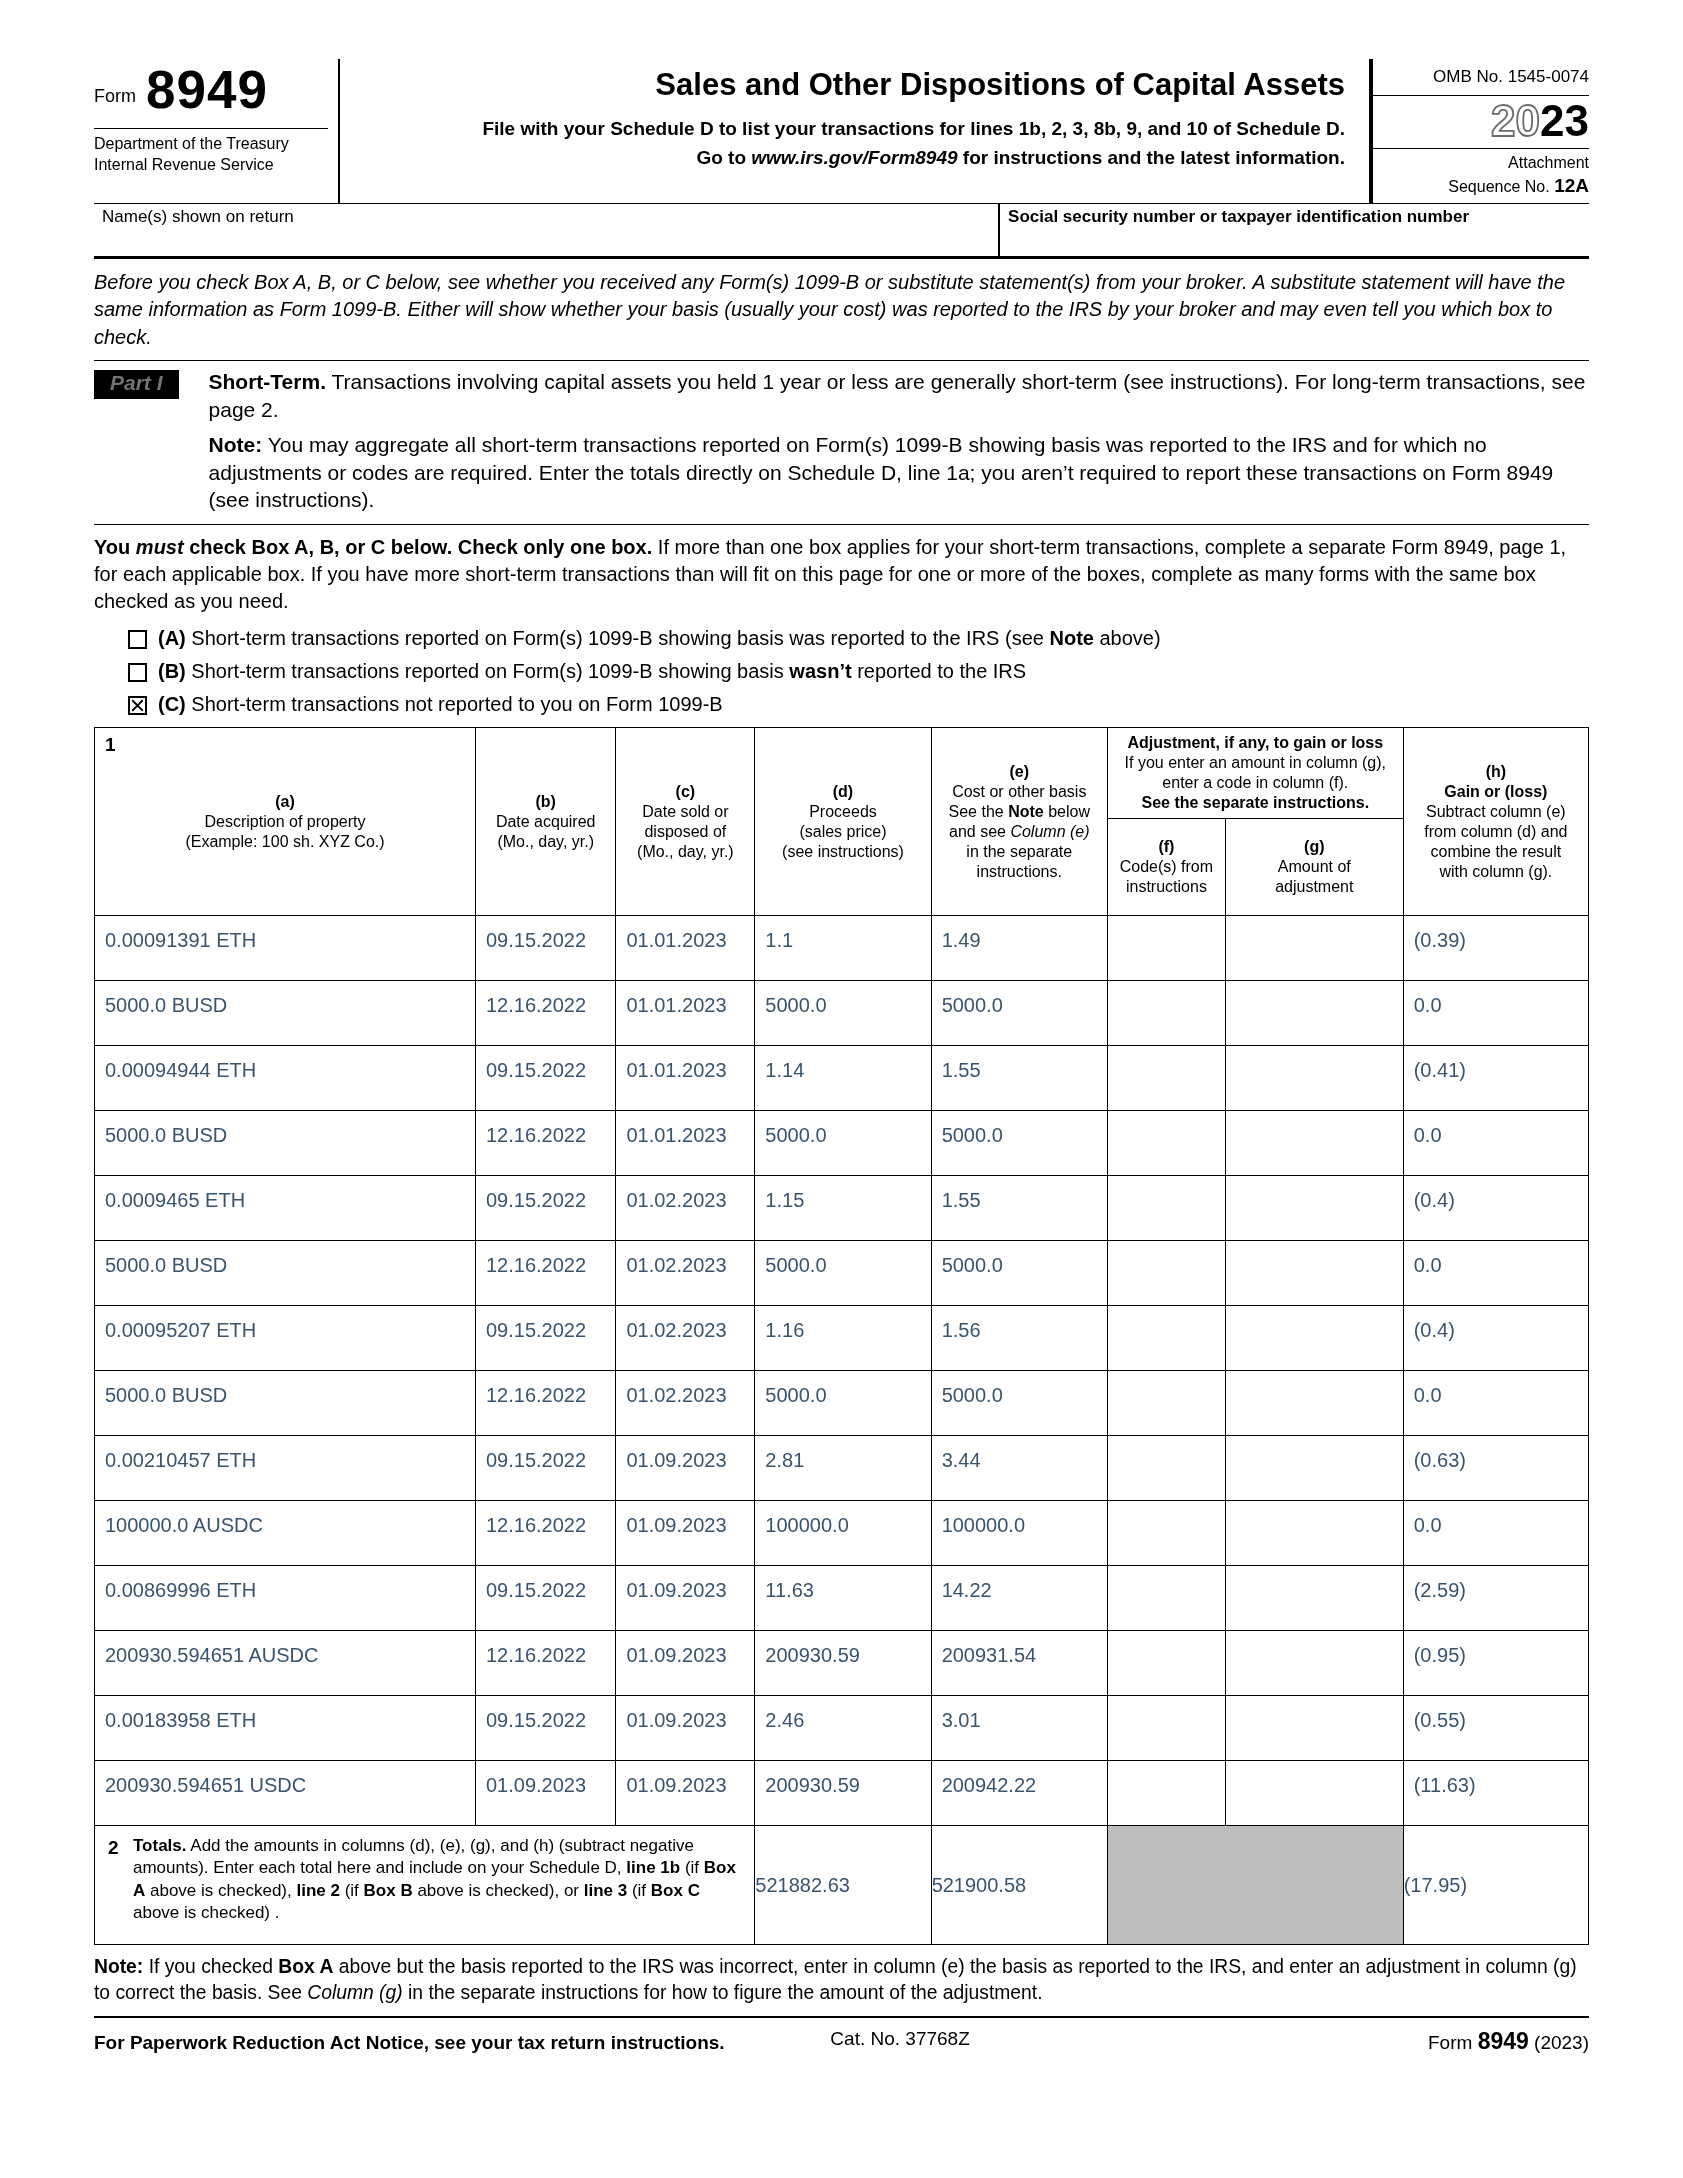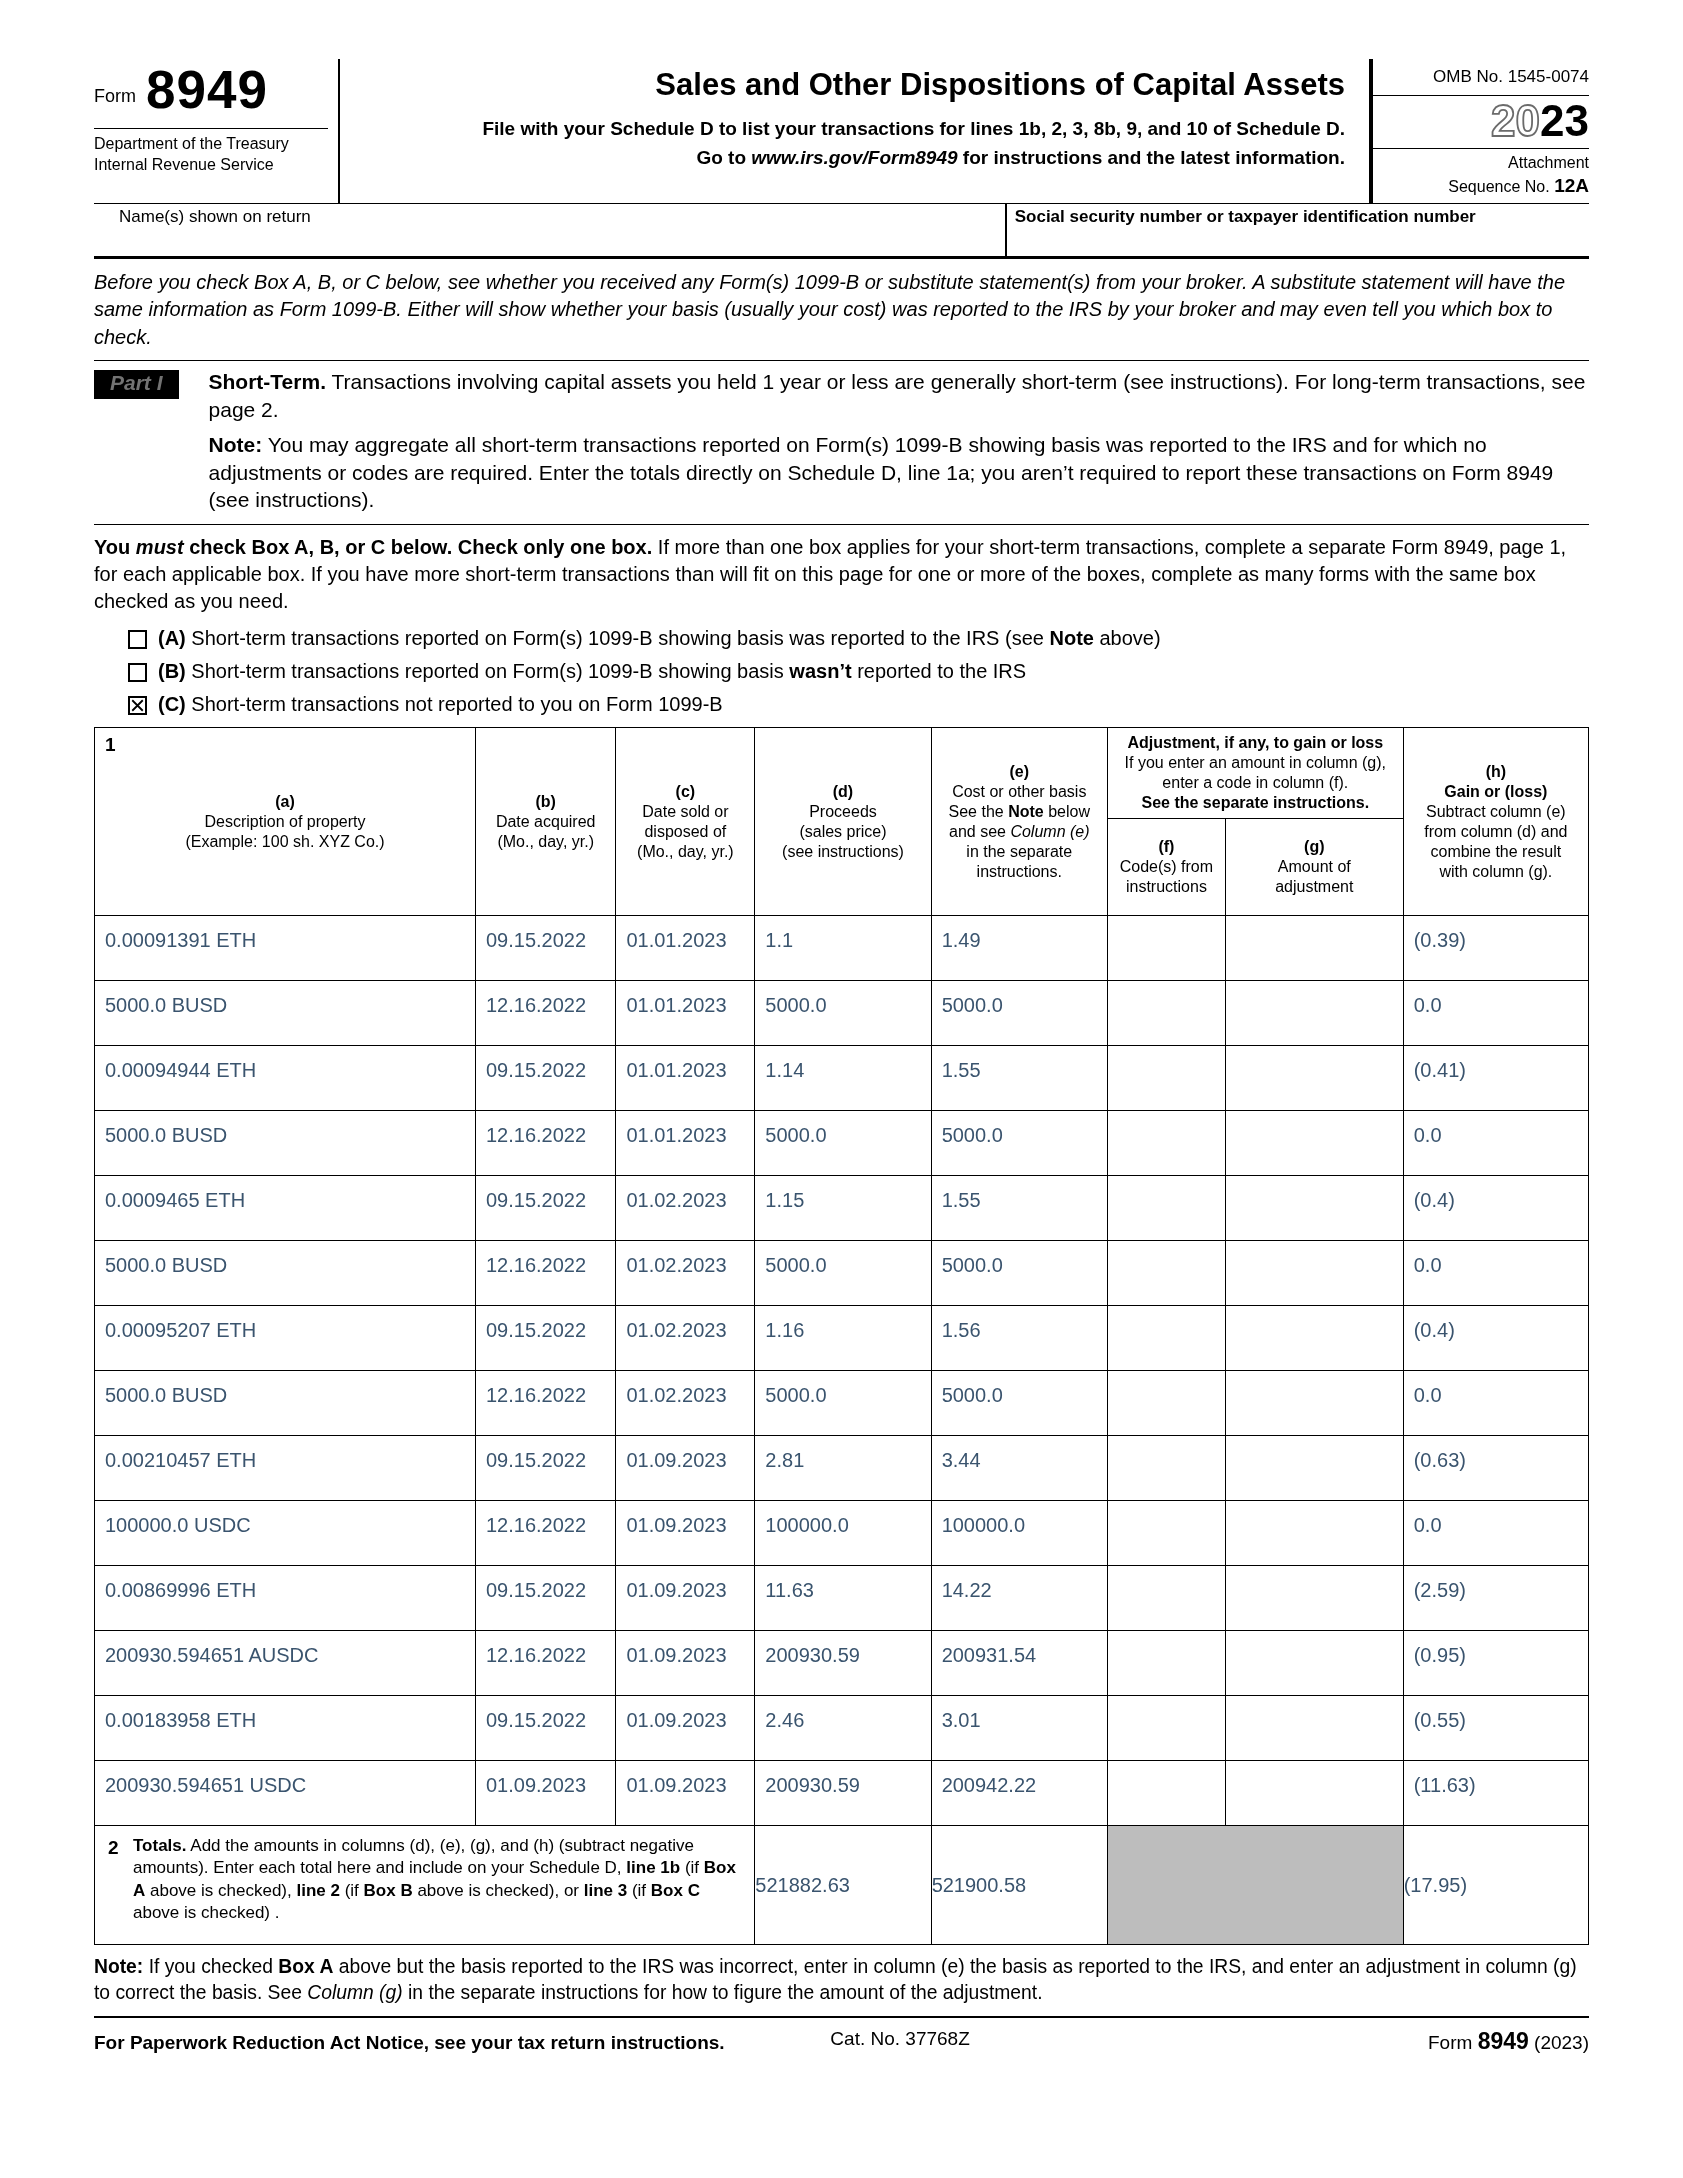--- a/index.html
+++ b/index.html
@@ -22,21 +22,21 @@
   .hdr-right { width:220px; border-left:4px solid #000000;text-align:right; }
   .omb { font-size:17px; padding:8px 0 8px 12px; border-bottom:1px solid #000; }
   .year { font-size:44px; line-height:1.05; padding:2px 0 0 12px; font-weight:bold; }
   .year-outline { color:#fff; -webkit-text-stroke:1.8px #6b6b6b; }
   .attach { border-top:1px solid #000; margin-top:4px; padding:4px 0 4px 12px; font-size:16px; line-height:1.3; }
   .seq-no { font-weight:bold; font-size:19px; }
   .hdr-rule { border-bottom:1px solid #000; }
 
   
   .name-row { display:flex; border-bottom:3px solid #000; min-height:55px; }
-  .name-cell { flex:1.55; padding:3px 8px;margin-left:17px; }
+  .name-cell { flex:1.55; padding:3px 8px; }
   .ssn-cell { flex:1; border-left:2px solid #000; padding:3px 8px; }
   .field-label { font-size:17px; }
   .ssn-cell .field-label { font-weight:bold; }
 
   
   .intro { font-style:italic; font-size:20px; line-height:1.38; padding:10px 0 9px; }
 
   
   .part-section { border-top:1px solid #000; display:flex; padding:7px 0 10px; }
   .part-badge { background:#000; color:#737373; font-weight:bold; font-style:italic; font-size:21px; padding:1px 16px 4px; height:fit-content; margin-top:2px; flex:none; }
@@ -309,21 +309,21 @@
       <td>09.15.2022</td>
       <td>01.09.2023</td>
       <td>2.81</td>
       <td>3.44</td>
       <td></td>
       <td></td>
       <td>(0.63)</td>
     </tr>
 
     <tr>
-      <td>100000.0 USDC</td>
+      <td>100000.0 AUSDC</td>
       <td>12.16.2022</td>
       <td>01.09.2023</td>
       <td>100000.0</td>
       <td>100000.0</td>
       <td></td>
       <td></td>
       <td>0.0</td>
     </tr>
 
     <tr>

